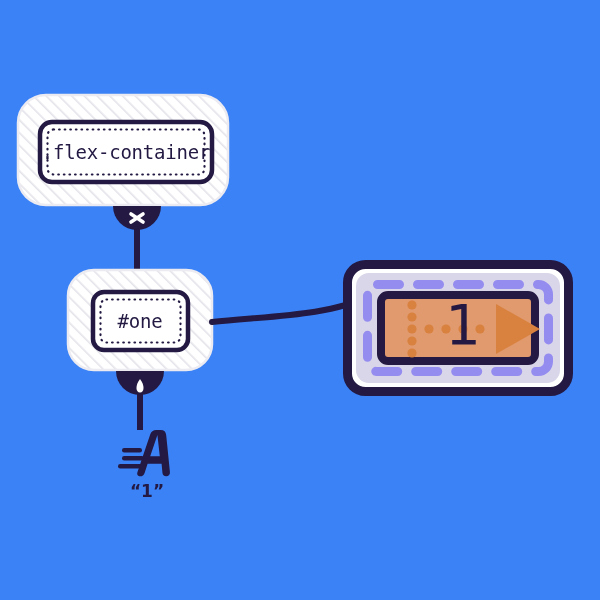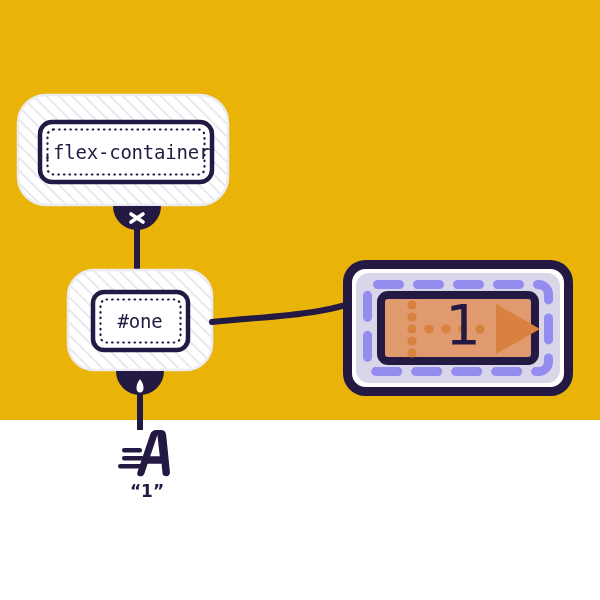--- a/index.html
+++ b/index.html
@@ -9,22 +9,22 @@
   }
   body {
     width: 600px;
     height: 600px;
     font-family: "DejaVu Sans", sans-serif;
     overflow: hidden;
   }
   #stage {
     position: relative;
     width: 600px;
-    height: 420px;
-    background: #eab308;
+    height: 600px;
+    background: #3b82f6;
   }
   #diagram-svg {
     position: absolute;
     top: 0;
     left: 0;
     width: 600px;
     height: 600px;
   }
   .node-label {
     font-family: "DejaVu Sans Mono", monospace;

